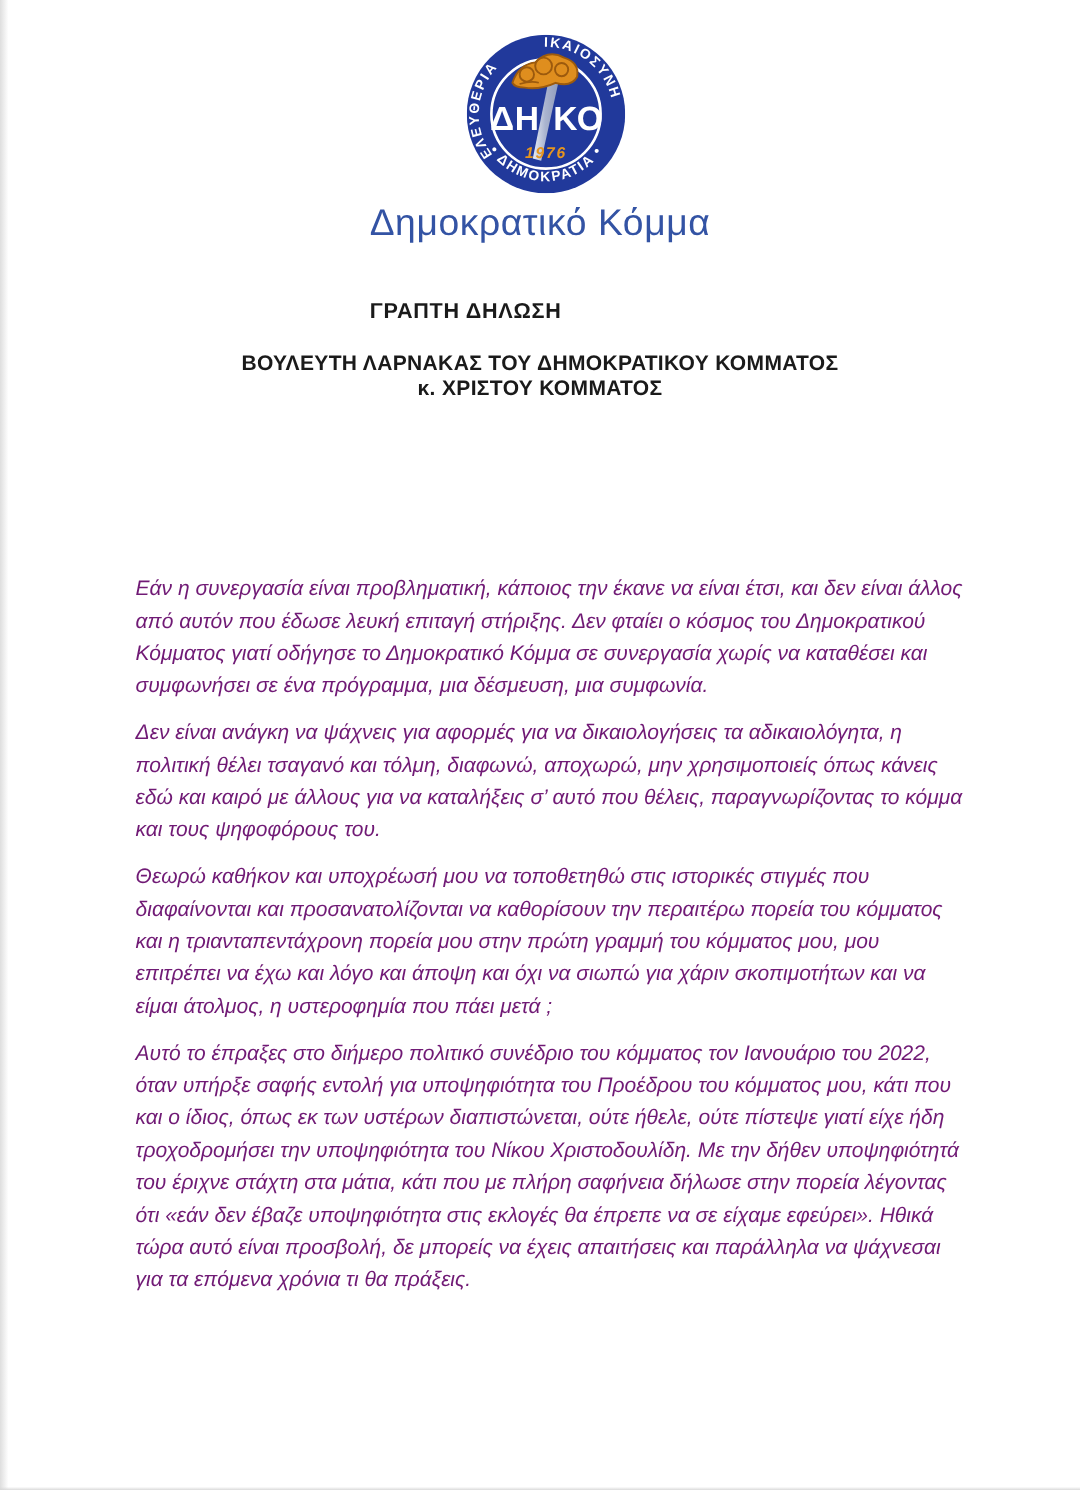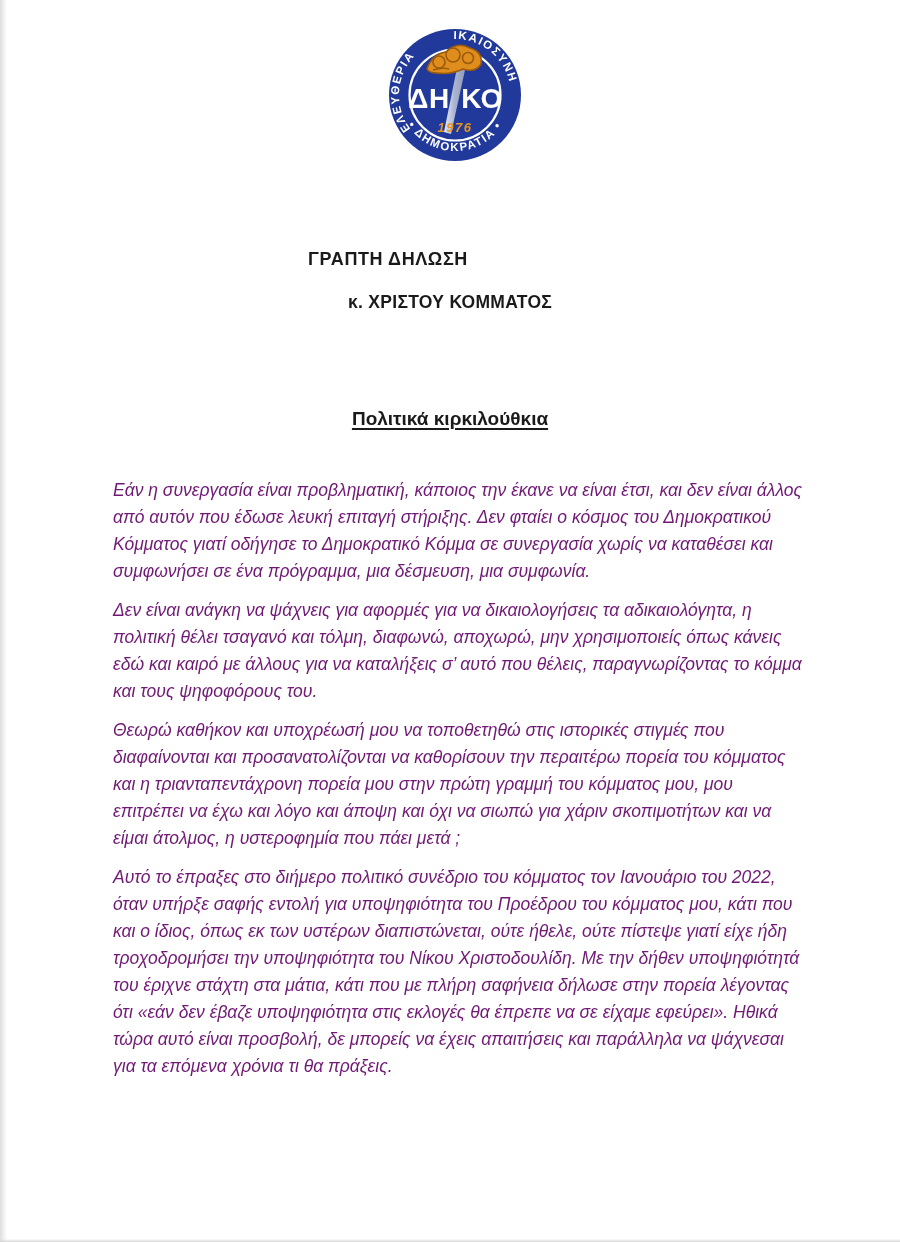--- a/index.html
+++ b/index.html
@@ -136,30 +136,29 @@
         <circle cx="50" cy="33" r="6" fill="none" stroke="#9c5a0d" stroke-width="1.6"></circle>
         <circle cx="64" cy="26" r="7" fill="none" stroke="#9c5a0d" stroke-width="1.6"></circle>
         <circle cx="79" cy="29" r="5.5" fill="none" stroke="#9c5a0d" stroke-width="1.6"></circle>
         <path d="M44,41 Q54,38 60,40" fill="none" stroke="#9c5a0d" stroke-width="1.4"></path>
       </g>
 
       <text x="66" y="103" text-anchor="middle" class="logo-year">1976</text>
     </svg>
   </div>
 
+  <div class="party-name">Δημοκρατικό Κόμμα</div>
 
   <div class="h-title">ΓΡΑΠΤΗ ΔΗΛΩΣΗ</div>
 
   <div class="h-sub">
+    <div>ΒΟΥΛΕΥΤΗ ΛΑΡΝΑΚΑΣ ΤΟΥ ΔΗΜΟΚΡΑΤΙΚΟΥ ΚΟΜΜΑΤΟΣ</div>
     <div>κ. ΧΡΙΣΤΟΥ ΚΟΜΜΑΤΟΣ</div>
   </div>
 
-  <div class="subject">
-    <span>Πολιτικά κιρκιλούθκια</span>
-  </div>
 
   <div class="body-text">
     <p>Εάν η συνεργασία είναι προβληματική, κάποιος την έκανε να είναι έτσι, και δεν είναι άλλος από αυτόν που έδωσε λευκή επιταγή στήριξης. Δεν φταίει ο κόσμος του Δημοκρατικού Κόμματος γιατί οδήγησε το Δημοκρατικό Κόμμα σε συνεργασία χωρίς να καταθέσει και συμφωνήσει σε ένα πρόγραμμα, μια δέσμευση, μια συμφωνία.</p>
     <p>Δεν είναι ανάγκη να ψάχνεις για αφορμές για να δικαιολογήσεις τα αδικαιολόγητα, η πολιτική θέλει τσαγανό και τόλμη, διαφωνώ, αποχωρώ, μην χρησιμοποιείς όπως κάνεις εδώ και καιρό με άλλους για να καταλήξεις σ’ αυτό που θέλεις, παραγνωρίζοντας το κόμμα και τους ψηφοφόρους του.</p>
     <p>Θεωρώ καθήκον και υποχρέωσή μου να τοποθετηθώ στις ιστορικές στιγμές που διαφαίνονται και προσανατολίζονται να καθορίσουν την περαιτέρω πορεία του κόμματος και η τριανταπεντάχρονη πορεία μου στην πρώτη γραμμή του κόμματος μου, μου επιτρέπει να έχω και λόγο και άποψη και όχι να σιωπώ για χάριν σκοπιμοτήτων και να είμαι άτολμος, η υστεροφημία που πάει μετά ;</p>
     <p>Αυτό το έπραξες στο διήμερο πολιτικό συνέδριο του κόμματος τον Ιανουάριο του 2022, όταν υπήρξε σαφής εντολή για υποψηφιότητα του Προέδρου του κόμματος μου, κάτι που και ο ίδιος, όπως εκ των υστέρων διαπιστώνεται, ούτε ήθελε, ούτε πίστεψε γιατί είχε ήδη τροχοδρομήσει την υποψηφιότητα του Νίκου Χριστοδουλίδη. Με την δήθεν υποψηφιότητά του έριχνε στάχτη στα μάτια, κάτι που με πλήρη σαφήνεια δήλωσε στην πορεία λέγοντας ότι «εάν δεν έβαζε υποψηφιότητα στις εκλογές θα έπρεπε να σε είχαμε εφεύρει». Ηθικά τώρα αυτό είναι προσβολή, δε μπορείς να έχεις απαιτήσεις και παράλληλα να ψάχνεσαι για τα επόμενα χρόνια τι θα πράξεις.</p>
   </div>
 </div>
 
 </body></html>

